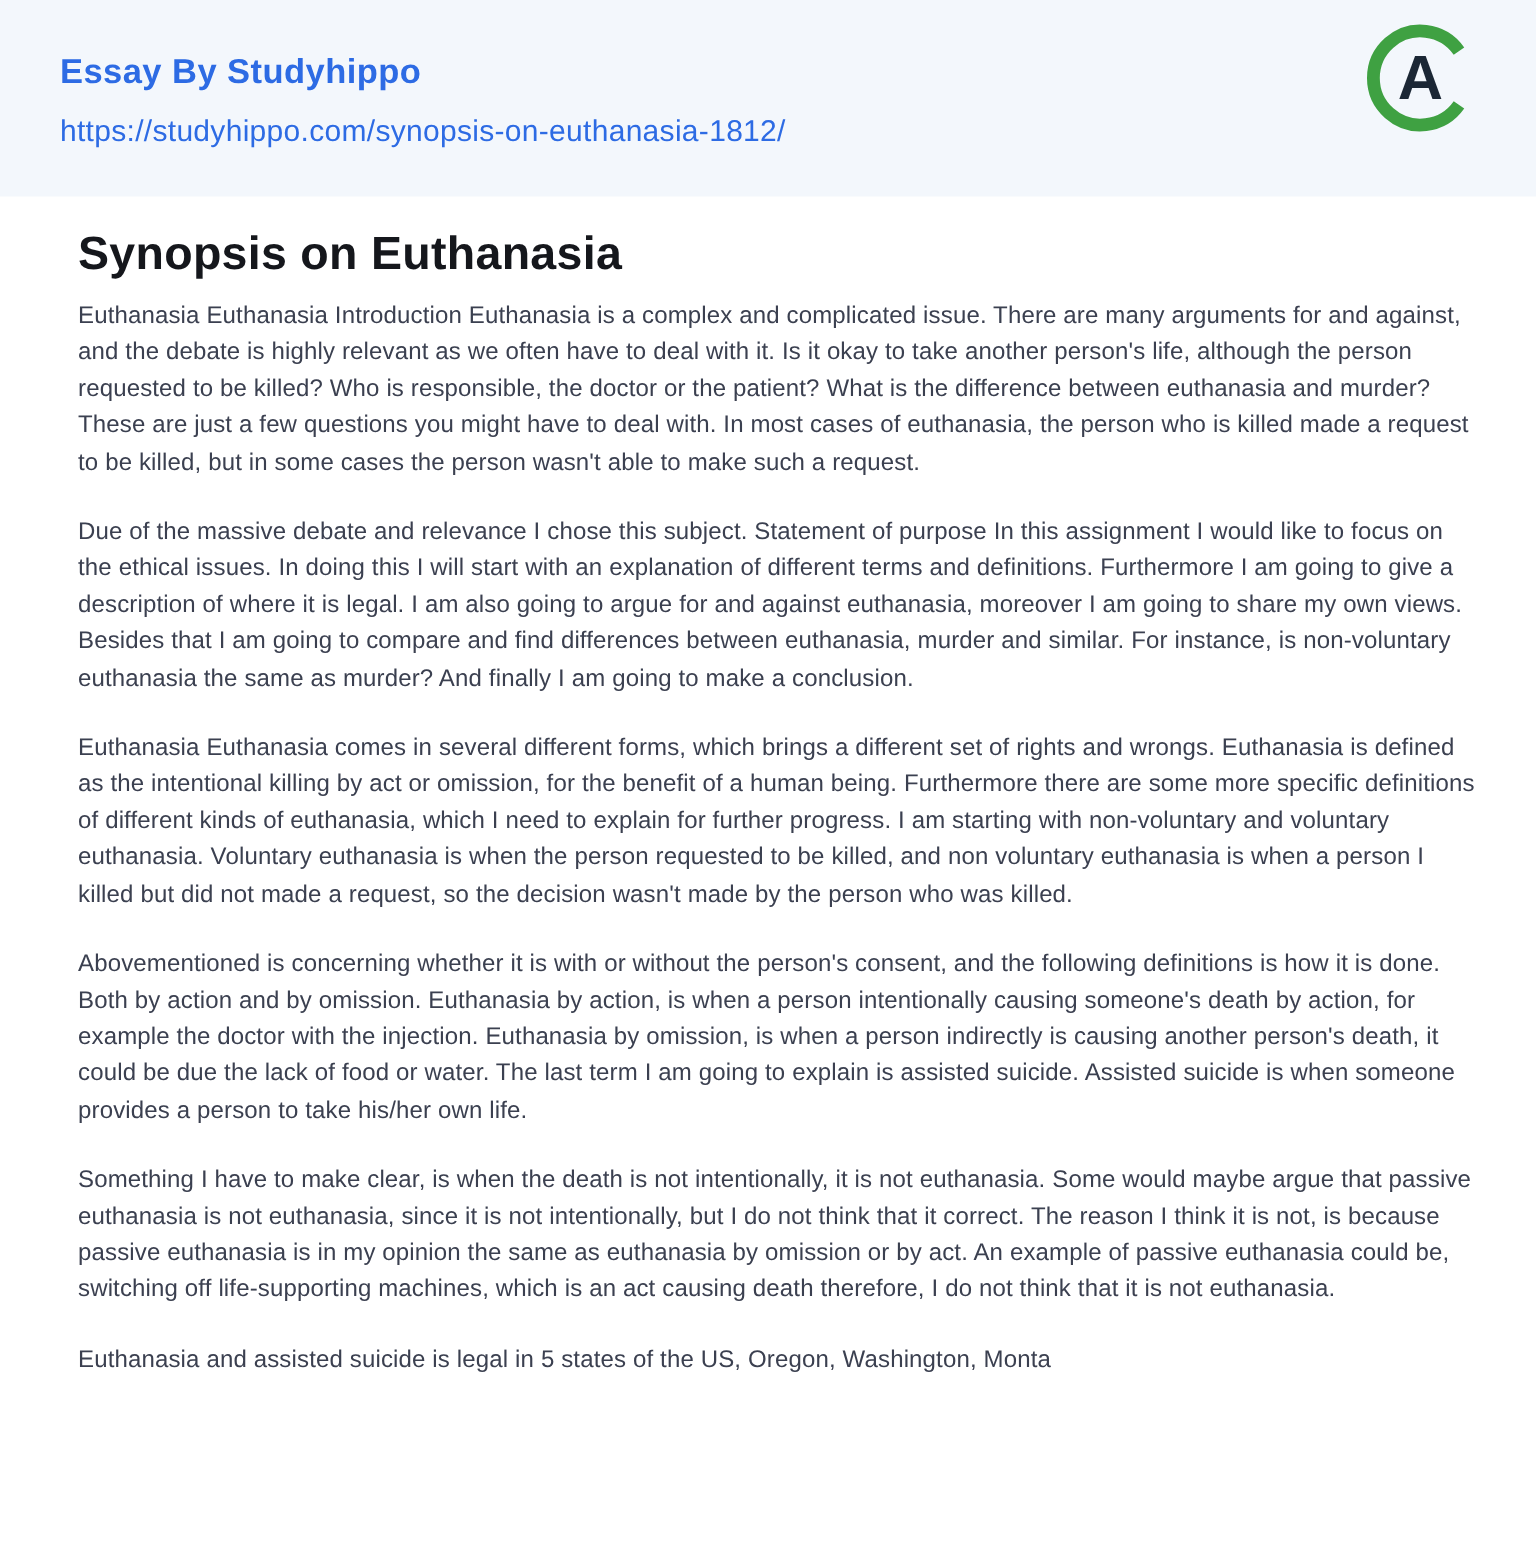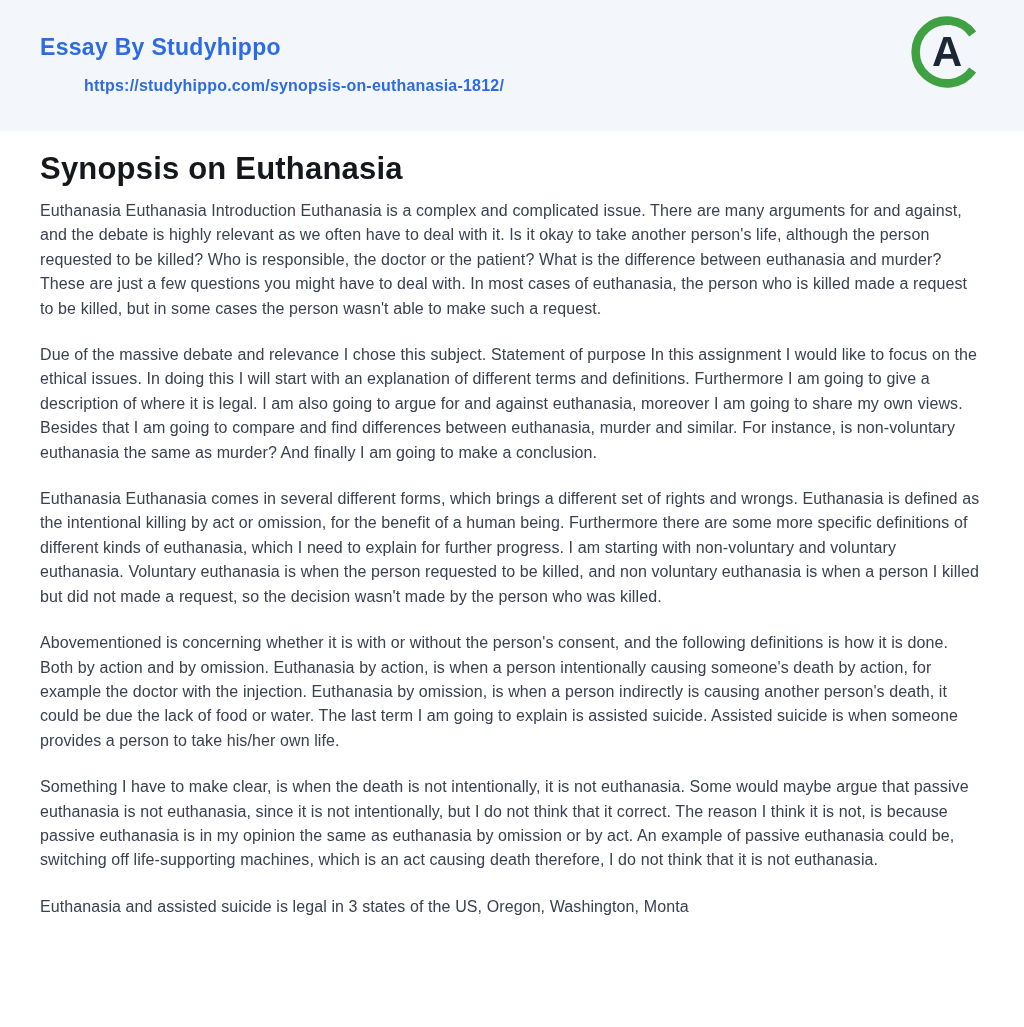--- a/index.html
+++ b/index.html
@@ -30,36 +30,35 @@
     font-size:23px;
     font-weight:700;
     letter-spacing:0.3px;
     text-decoration:none;
     margin:0 0 16px 0;
     cursor:pointer;
   }
   .essay-url{
     display:block;
     color:var(--accent-blue);
-    font-size:16px;
-    font-weight:700;
+    font-size:20px;
+    font-weight:400;
     letter-spacing:0.2px;
     text-decoration:none;
     cursor:pointer;
-    margin-left:44px;
   }
   .logo{
     position:absolute;
     top:14px;
     right:39px;
     width:76px;
     height:76px;
   }
   .content{
-    padding:20px 40px 0 40px;
+    padding:20px 40px 0 52px;
   }
   .page-title{
     margin:0 0 12px 0;
     font-size:31px;
     font-weight:800;
     color:var(--title-color);
     letter-spacing:0.2px;
   }
   .essay-body p.para{
     margin:0 0 22px 0;
@@ -84,15 +83,15 @@
 </header>
 
 <main class="content">
   <h1 class="page-title">Synopsis on Euthanasia</h1>
   <div class="essay-body">
       <p class="para">Euthanasia Euthanasia Introduction Euthanasia is a complex and complicated issue. There are many arguments for and against, and the debate is highly relevant as we often have to deal with it. Is it okay to take another person's life, although the person requested to be killed? Who is responsible, the doctor or the patient? What is the difference between euthanasia and murder? These are just a few questions you might have to deal with. In most cases of euthanasia, the person who is killed made a request to be killed, but in some cases the person wasn't able to make such a request.</p>
       <p class="para">Due of the massive debate and relevance I chose this subject. Statement of purpose In this assignment I would like to focus on the ethical issues. In doing this I will start with an explanation of different terms and definitions. Furthermore I am going to give a description of where it is legal. I am also going to argue for and against euthanasia, moreover I am going to share my own views. Besides that I am going to compare and find differences between euthanasia, murder and similar. For instance, is non-voluntary euthanasia the same as murder? And finally I am going to make a conclusion.</p>
       <p class="para">Euthanasia Euthanasia comes in several different forms, which brings a different set of rights and wrongs. Euthanasia is defined as the intentional killing by act or omission, for the benefit of a human being. Furthermore there are some more specific definitions of different kinds of euthanasia, which I need to explain for further progress. I am starting with non-voluntary and voluntary euthanasia. Voluntary euthanasia is when the person requested to be killed, and non voluntary euthanasia is when a person I killed but did not made a request, so the decision wasn't made by the person who was killed.</p>
       <p class="para">Abovementioned is concerning whether it is with or without the person's consent, and the following definitions is how it is done. Both by action and by omission. Euthanasia by action, is when a person intentionally causing someone's death by action, for example the doctor with the injection. Euthanasia by omission, is when a person indirectly is causing another person's death, it could be due the lack of food or water. The last term I am going to explain is assisted suicide. Assisted suicide is when someone provides a person to take his/her own life.</p>
       <p class="para">Something I have to make clear, is when the death is not intentionally, it is not euthanasia. Some would maybe argue that passive euthanasia is not euthanasia, since it is not intentionally, but I do not think that it correct. The reason I think it is not, is because passive euthanasia is in my opinion the same as euthanasia by omission or by act. An example of passive euthanasia could be, switching off life-supporting machines, which is an act causing death therefore, I do not think that it is not euthanasia.</p>
-      <p class="para">Euthanasia and assisted suicide is legal in 3 states of the US, Oregon, Washington, Monta</p>
+      <p class="para">Euthanasia and assisted suicide is legal in 5 states of the US, Oregon, Washington, Monta</p>
     </div>
 </main>
 
 </body></html>

